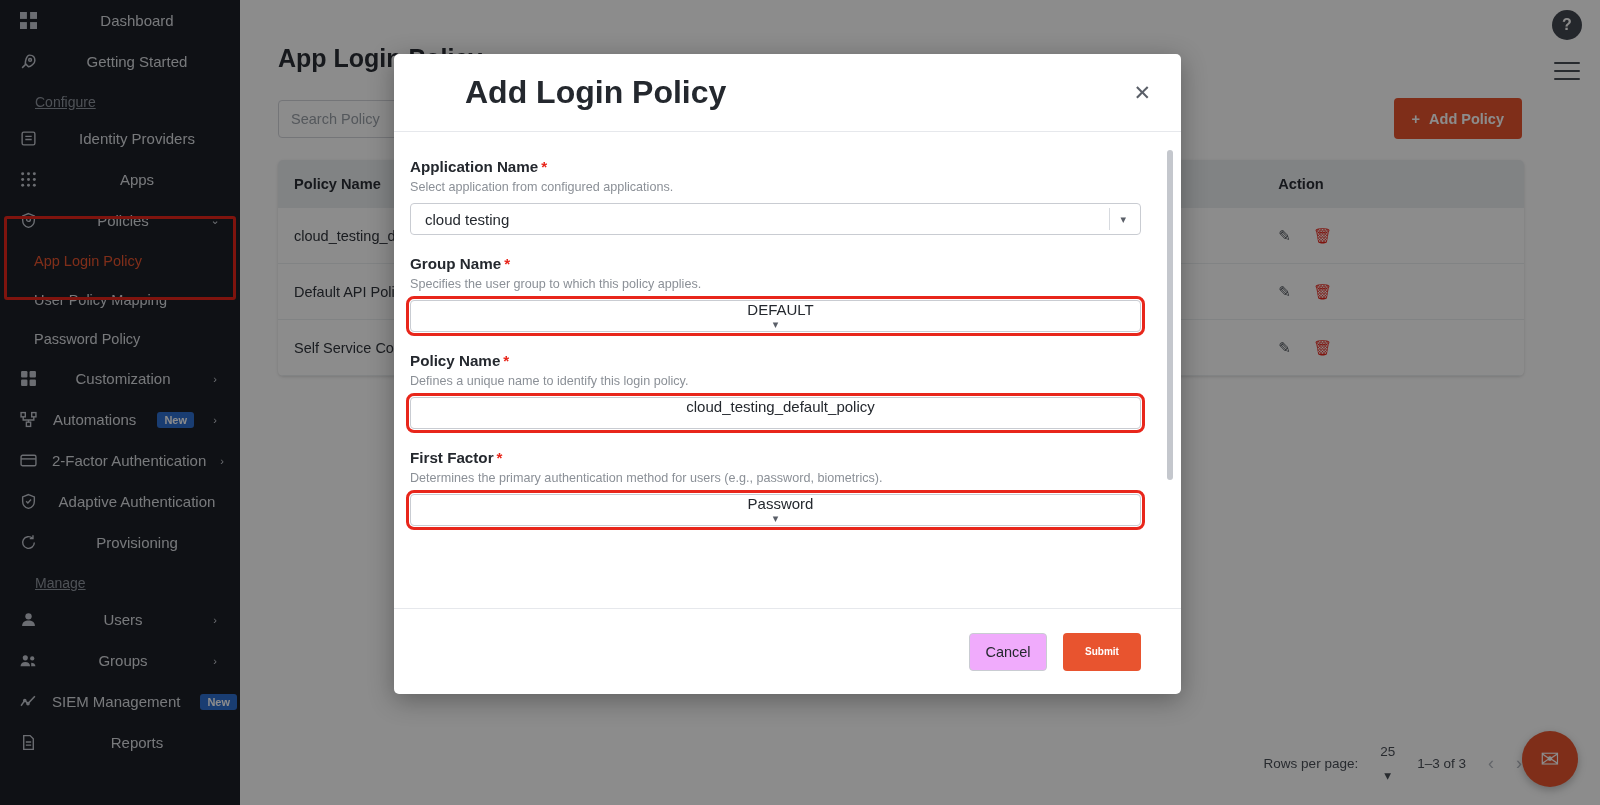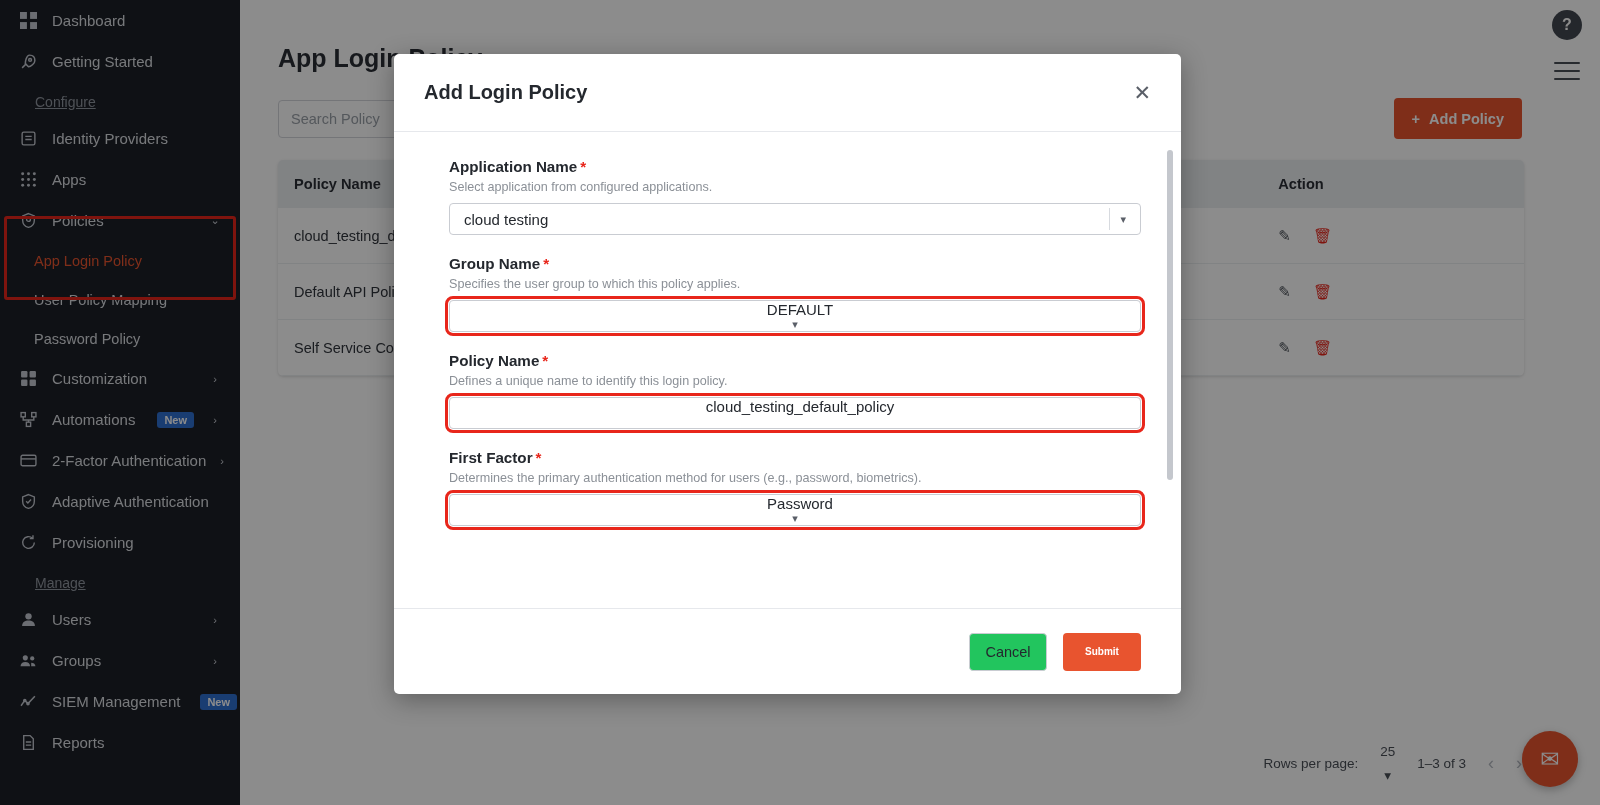--- a/index.html
+++ b/index.html
@@ -29,20 +29,21 @@
   .nav-item {
     display: flex;
     align-items: center;
     gap: 14px;
     height: 41px;
     padding: 0 18px;
     font-size: 15px;
     color: #d9dce1;
     cursor: pointer;
     white-space: nowrap;
+    text-align: center;
   }
   .nav-item .ico {
     width: 20px; height: 20px;
     display: inline-flex; align-items: center; justify-content: center;
     color: #c3c7cf;
     flex: 0 0 20px;
   }
   .nav-item .lbl { flex: 1; }
   .nav-item .chev {
     width: 14px; height: 14px;
@@ -218,27 +219,27 @@
     box-shadow: 0 6px 26px rgba(0,0,0,.32);
     overflow: hidden;
   }
   .modal-head {
     height: 78px;
     display: flex; align-items: center;
     padding: 0 30px;
     border-bottom: 1px solid #e6e8ec;
     flex: 0 0 78px;
   }
-  .modal-title { font-size: 20px; font-weight: bold; color: #24282e; flex: 1; }
+  .modal-title { font-size: 32px; font-weight: bold; color: #24282e; flex: 1; margin-left: 41px; }
   .modal-close { font-size: 21px; color: #5a5f68; cursor: pointer; line-height: 1; }
 
   .modal-body {
     flex: 1;
     overflow: hidden;
-    padding: 26px 40px 10px 55px;
+    padding: 26px 40px 10px 16px;
     position: relative;
   }
   .field { margin-bottom: 20px; }
   .field-label {
     font-size: 15.2px;
     color: #24282e;
     font-weight: bold;
     margin-bottom: 5px;
   }
   .field-label .req { color: #e8261b; font-weight: bold; margin-left: 3px; }
@@ -284,21 +285,21 @@
     display: flex;
     align-items: center;
     justify-content: flex-end;
     gap: 16px;
     padding: 0 40px;
   }
   .btn-cancel {
     height: 38px;
     min-width: 78px;
     border: 1px solid #c9ccd2;
-    background: #22c55e;
+    background: #f0abfc;
     border-radius: 4px;
     font-size: 14.5px;
     color: #24282e;
     cursor: pointer;
   }
   .btn-submit {
     height: 38px;
     min-width: 78px;
     border: none;
     background: #e8542f;

